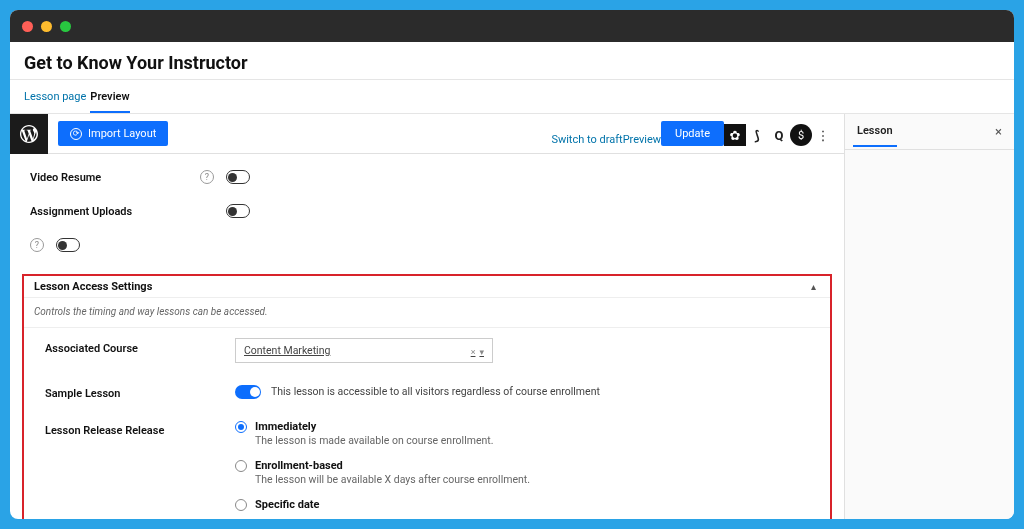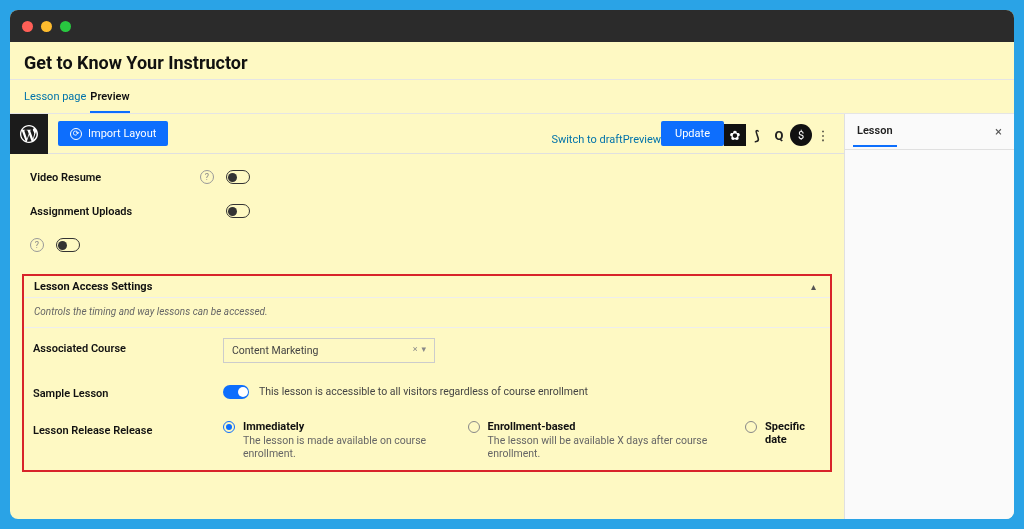--- a/index.html
+++ b/index.html
@@ -1,17 +1,17 @@
 <!DOCTYPE html>
 <html><head>
 <meta charset="utf-8">
 <style>
   * { box-sizing: border-box; margin: 0; padding: 0; font-family: -apple-system, BlinkMacSystemFont, "Segoe UI", Roboto, Helvetica, Arial, sans-serif; }
   body { background: #2aa3e6; padding: 10px; }
-  .window { background: #fef9c3; border-radius: 8px; overflow: hidden; height: 509px; display: flex; flex-direction: column; }
+  .window { background: #ffffff; border-radius: 8px; overflow: hidden; height: 509px; display: flex; flex-direction: column; }
   .titlebar { background: #2b2b2b; height: 32px; display: flex; align-items: center; padding: 0 12px; gap: 8px; }
   .traffic-light { width: 11px; height: 11px; border-radius: 50%; }
   .tl-red { background: #ff5f57; }
   .tl-yellow { background: #febc2e; }
   .tl-green { background: #28c840; }
   .page-title-area { padding: 10px 14px 6px; border-bottom: 1px solid #e5e5e5; }
   .page-title { font-size: 18px; font-weight: 700; color: #111; }
   .subtabs { display: flex; gap: 4px; padding: 6px 14px 0; border-bottom: 1px solid #e5e5e5; font-size: 11px; }
   .subtab { color: #0073aa; padding: 4px 0 8px; cursor: pointer; }
   .subtab.active { color: #111; font-weight: 600; border-bottom: 2px solid #0d6efd; }
@@ -36,28 +36,28 @@
   .toggle-off { width: 24px; height: 14px; border: 1px solid #333; border-radius: 8px; display: flex; align-items: center; padding: 1px; }
   .toggle-off .knob { width: 9px; height: 9px; background: #333; border-radius: 50%; }
   .toggle-on { width: 26px; height: 14px; background: #0d6efd; border-radius: 8px; display: flex; align-items: center; justify-content: flex-end; padding: 1px; }
   .toggle-on .knob { width: 10px; height: 10px; background: #fff; border-radius: 50%; }
   .access-panel { margin: 12px 12px 12px 12px; }
   .access-highlight { border: 2px solid #d8232a; padding: 0; }
   .panel-header { display: flex; align-items: center; justify-content: space-between; padding: 4px 10px; border-bottom: 1px solid #eee; }
   .panel-header-title { font-size: 11px; font-weight: 700; color: #111; }
   .panel-caret { font-size: 10px; color: #555; padding-right: 4px; }
   .panel-desc { font-size: 10px; font-style: italic; color: #666; padding: 8px 10px 10px; border-bottom: 1px solid #eee; }
-  .field-row { display: flex; padding: 10px 9px; font-size: 11px; }
+  .field-row { display: flex; padding: 10px 21px; font-size: 11px; }
   .field-label { width: 190px; font-weight: 600; color: #111; padding-top: 4px; }
   .field-control { flex: 1; }
-  .select-box { width: 212px; border: 1px solid #ccc; padding: 5px 8px; font-size: 10.5px; color: #444; display: flex; align-items: flex-start; justify-content: space-between; cursor: pointer; }
+  .select-box { width: 258px; border: 1px solid #ccc; padding: 5px 8px; font-size: 10.5px; color: #444; display: flex; align-items: flex-end; justify-content: space-between; cursor: pointer; text-decoration: underline; }
   .select-arrows { font-size: 9px; color: #888; display: flex; align-items: center; gap: 4px; }
   .sample-row .field-control { display: flex; align-items: center; gap: 10px; }
   .sample-desc { font-size: 10.5px; color: #444; }
-  .radio-group { display: flex; flex-direction: row; gap: 12px; }
+  .radio-group { display: flex; flex-direction: column; gap: 12px; }
   .radio-item { display: flex; align-items: flex-start; gap: 8px; }
   .radio-circle { width: 12px; height: 12px; border: 1.5px solid #0d6efd; border-radius: 50%; margin-top: 1px; display: flex; align-items: center; justify-content: center; flex-shrink: 0; }
   .radio-circle.empty { border-color: #888; }
   .radio-circle .dot { width: 6px; height: 6px; background: #0d6efd; border-radius: 50%; }
   .radio-texts .title { font-size: 11px; font-weight: 700; color: #111; }
   .radio-texts .desc { font-size: 10.5px; color: #666; margin-top: 1px; }
   .sidebar { width: 170px; border-left: 1px solid #e0e0e0; background: #fafafa; text-align: right; }
   .sidebar-tabs { display: flex; align-items: center; border-bottom: 1px solid #e0e0e0; height: 36px; padding: 0 8px; }
   .sidebar-tab { font-size: 11px; font-weight: 600; color: #222; padding: 8px 4px; border-bottom: 2px solid #0d6efd; }
   .sidebar-close { margin-left: auto; font-size: 13px; color: #555; cursor: pointer; padding: 4px; }

